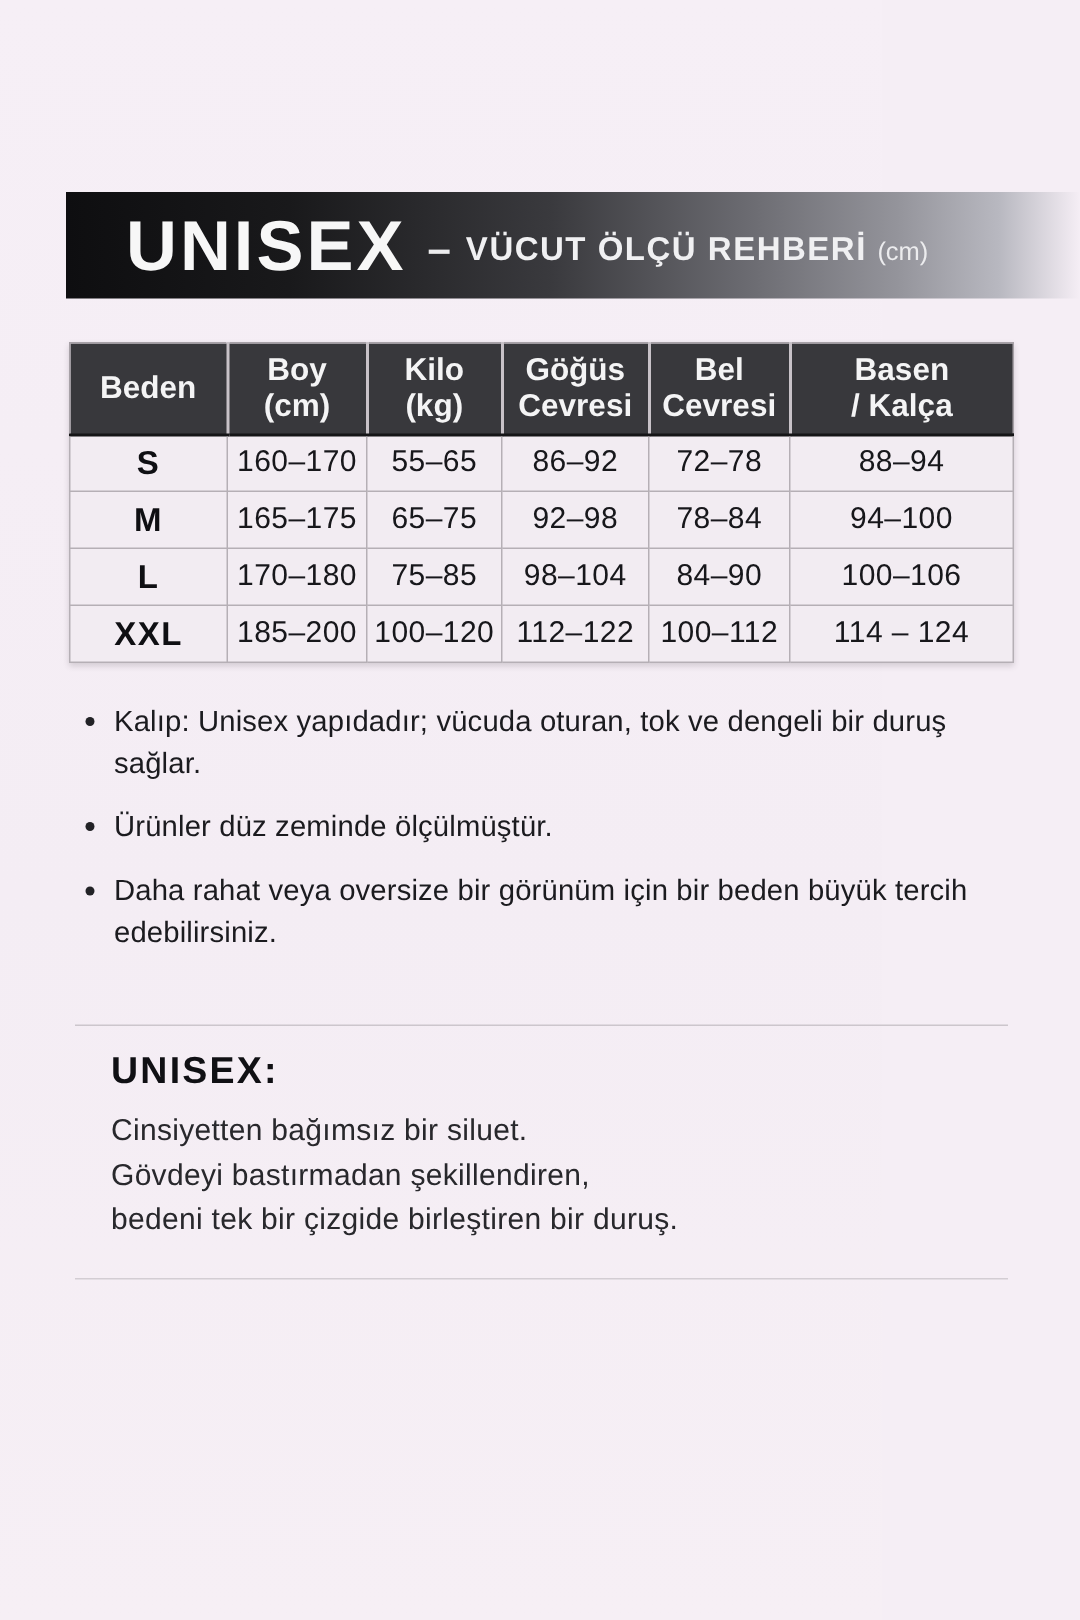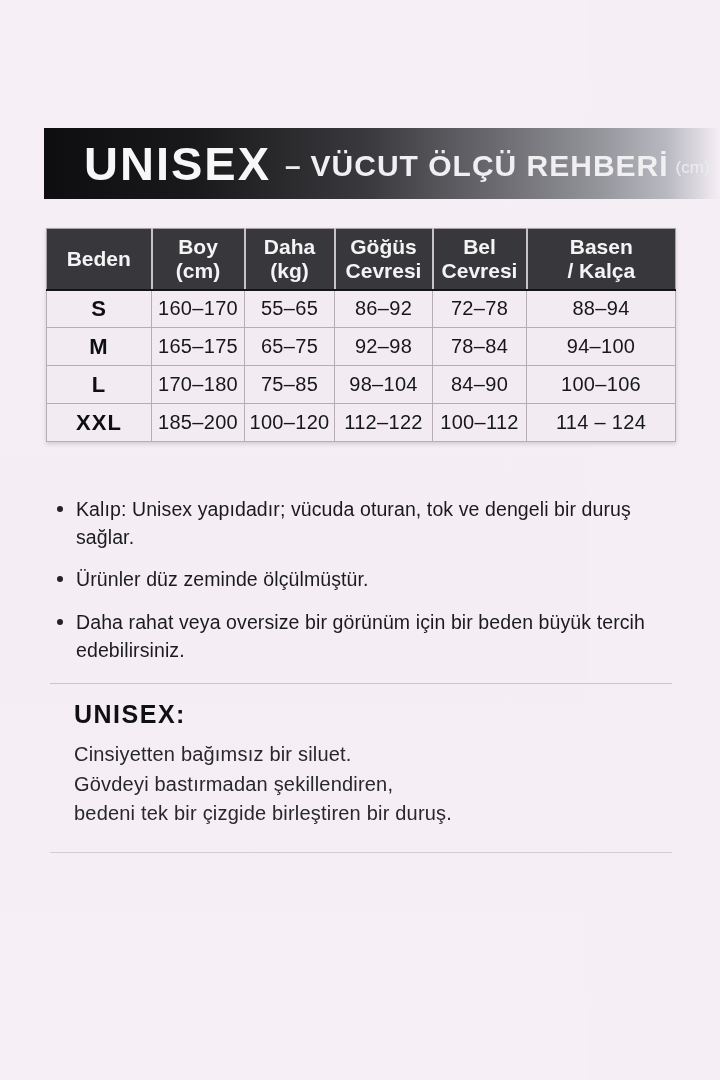--- a/index.html
+++ b/index.html
@@ -38,21 +38,21 @@
     line-height: 1;
   }
   .banner-dash {
     font-size: 28px;
     font-weight: 700;
     color: #ececee;
     margin: 4px 10px 0 14px;
     line-height: 1;
   }
   .banner-subtitle {
-    font-size: 30px;
+    font-size: 22px;
     font-weight: 600;
     letter-spacing: 1px;
     color: #f0f0f2;
     margin-top: 4px;
     line-height: 1;
   }
   .banner-unit {
     font-size: 17px;
     font-weight: 400;
     color: #ececee;
@@ -103,21 +103,21 @@
     font-weight: 700;
     font-size: 22px;
     letter-spacing: 1px;
     color: #0f0f13;
   }
   .size-table { border: 1px solid #a7a1a7; }
 
   
   .notes {
     position: absolute;
-    top: 496px; left: 52px;
+    top: 468px; left: 52px;
     width: 618px;
     list-style: none;
   }
   .note-item {
     position: relative;
     padding-left: 24px;
     font-size: 19.5px;
     line-height: 1.42;
     color: #1b1b1f;
     margin-bottom: 15px;
@@ -183,21 +183,21 @@
         <col class="c2">
         <col class="c3">
         <col class="c4">
         <col class="c5">
     </colgroup>
     <thead>
       <tr>
         <th>Beden</th>
         <th>Boy
 (cm)</th>
-        <th>Daha
+        <th>Kilo
 (kg)</th>
         <th>Göğüs
 Cevresi</th>
         <th>Bel
 Cevresi</th>
         <th>Basen
 / Kalça</th>
       </tr>
     </thead>
     <tbody>

